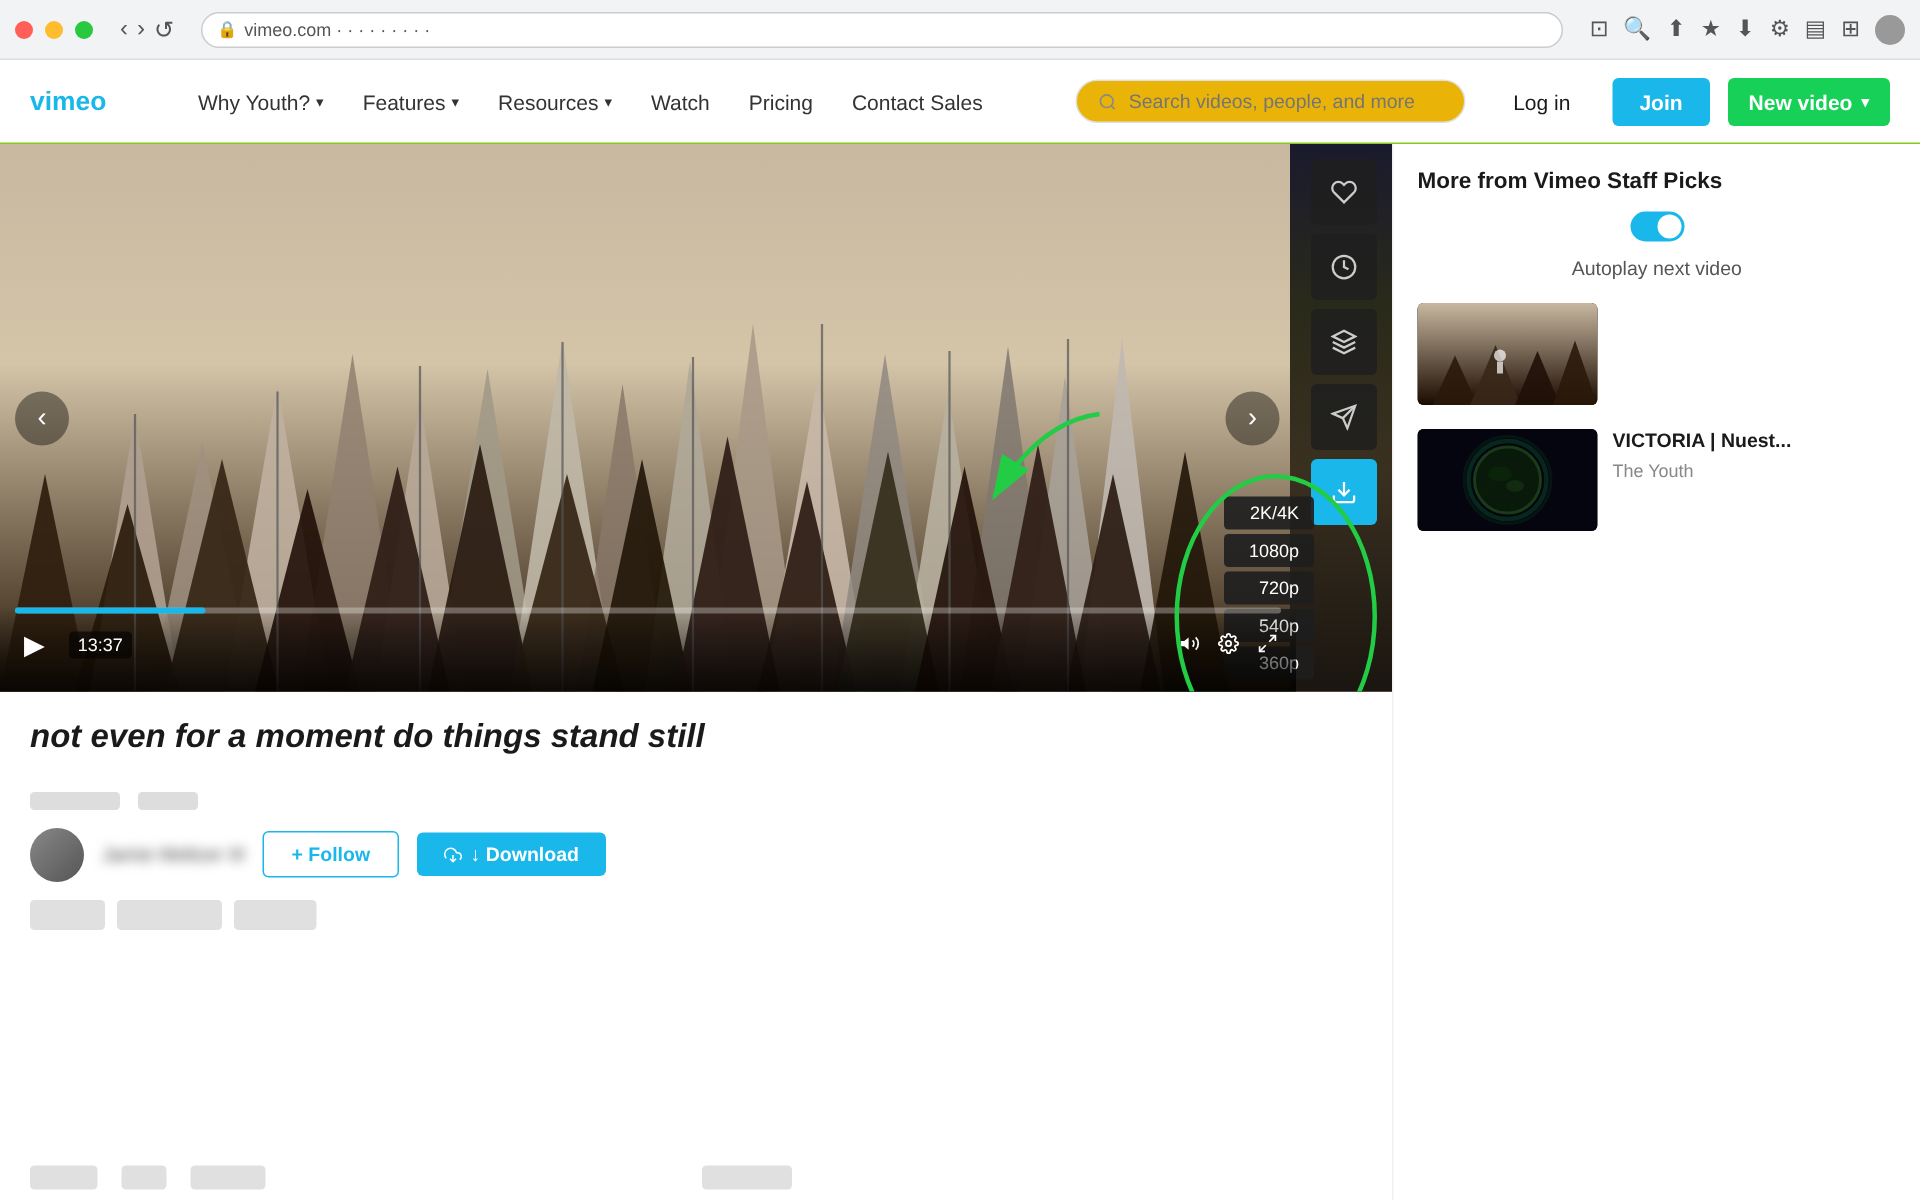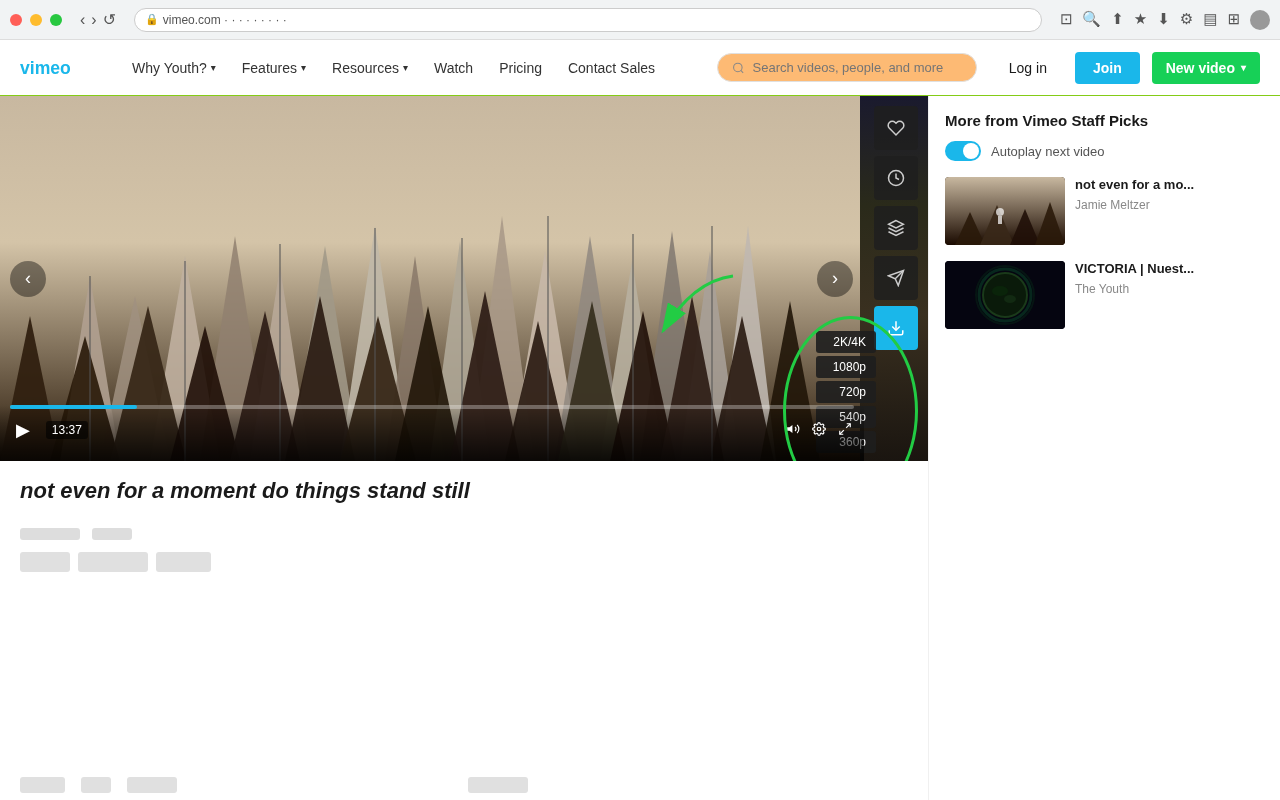--- a/index.html
+++ b/index.html
@@ -72,21 +72,21 @@
       align-items: center;
       gap: 4px;
       text-decoration: none;
       border-radius: 4px;
       white-space: nowrap;
     }
     .nav-link .chevron { font-size: 10px; }
     .search-bar {
       display: flex;
       align-items: center;
-      background: #fdba74;
+      background: #eab308;
       border: 1px solid #e0e0e0;
       border-radius: 20px;
       padding: 6px 14px;
       width: 260px;
       gap: 8px;
     }
     .search-bar input {
       border: none;
       background: none;
       font-size: 13px;
@@ -400,20 +400,21 @@
       font-size: 15px;
       font-weight: 700;
       color: #1a1a1a;
       margin-bottom: 12px;
     }
     .autoplay-row {
       display: flex;
       align-items: center;
       gap: 10px;
       margin-bottom: 16px;
+      flex-direction: column;
     }
     .toggle {
       width: 36px;
       height: 20px;
       background: #1ab7ea;
       border-radius: 10px;
       position: relative;
       cursor: pointer;
     }
     .toggle-knob {
@@ -701,20 +702,33 @@
       </div>
     </div>
 
     <div class="below-video">
       <div class="video-info">
         <div class="video-title">not even for a moment do things stand still</div>
         <div class="video-meta">
           <span class="meta-blurred" style="width:60px;"></span>
           <span class="meta-blurred" style="width:40px;margin-left:4px;"></span>
         </div>
+        <div class="channel-row">
+          <div class="avatar" style="background:linear-gradient(135deg,#888,#555);"></div>
+          <span class="channel-name" style="filter:blur(4px);">Jamie Meltzer III</span>
+          <button class="btn-follow">+ Follow</button>
+          <button class="btn-download">
+            <svg width="12" height="12" viewBox="0 0 24 24" fill="none" stroke="#fff" stroke-width="2">
+                <polyline points="8 17 12 21 16 17"></polyline>
+                <line x1="12" y1="12" x2="12" y2="21"></line>
+                <path d="M20.88 18.09A5 5 0 0 0 18 9h-1.26A8 8 0 1 0 3 16.29"></path>
+              </svg>
+            <span>↓ Download</span>
+          </button>
+        </div>
         <div class="video-tags">
           <span class="tag-blurred" style="width:50px;"></span>
           <span class="tag-blurred" style="width:70px;"></span>
           <span class="tag-blurred" style="width:55px;"></span>
         </div>
       </div>
     </div>
 
     <div class="stats-row" style="position:absolute;bottom:0;left:0;right:380px;height:30px;background:#fff;display:flex;align-items:center;gap:8px;padding:0 20px;">
       <span class="stat-blurred" style="width:45px;"></span>
@@ -749,24 +763,20 @@
           <rect width="120" height="68" fill="url(#vg1)"></rect>
           <polygon points="10,68 25,35 40,68" fill="#2a1a0a" opacity="0.9"></polygon>
           <polygon points="35,68 52,28 69,68" fill="#382818" opacity="0.9"></polygon>
           <polygon points="65,68 80,32 95,68" fill="#201008" opacity="0.9"></polygon>
           <polygon points="90,68 105,25 120,68" fill="#2a1a0a" opacity="0.9"></polygon>
 
           <circle cx="55" cy="35" r="4" fill="rgba(255,255,255,0.7)"></circle>
           <rect x="53" y="39" width="4" height="8" fill="rgba(255,255,255,0.7)"></rect>
         </svg>
       </div>
-      <div class="video-card-info">
-        <div class="video-card-title">not even for a mo...</div>
-        <div class="video-card-author">Jamie Meltzer</div>
-      </div>
     </div>
 
     <div class="video-card">
       <div class="video-thumb" style="background:#0a0a1a;position:relative;overflow:hidden;">
         <svg width="120" height="68" viewBox="0 0 120 68" xmlns="http://www.w3.org/2000/svg">
           <rect width="120" height="68" fill="#050510"></rect>
 
           <circle cx="60" cy="34" r="22" fill="#0a1a0a" stroke="#1a3a1a" stroke-width="2"></circle>
 
           <circle cx="60" cy="34" r="26" fill="none" stroke="#0a4a2a" stroke-width="3" opacity="0.5"></circle>

